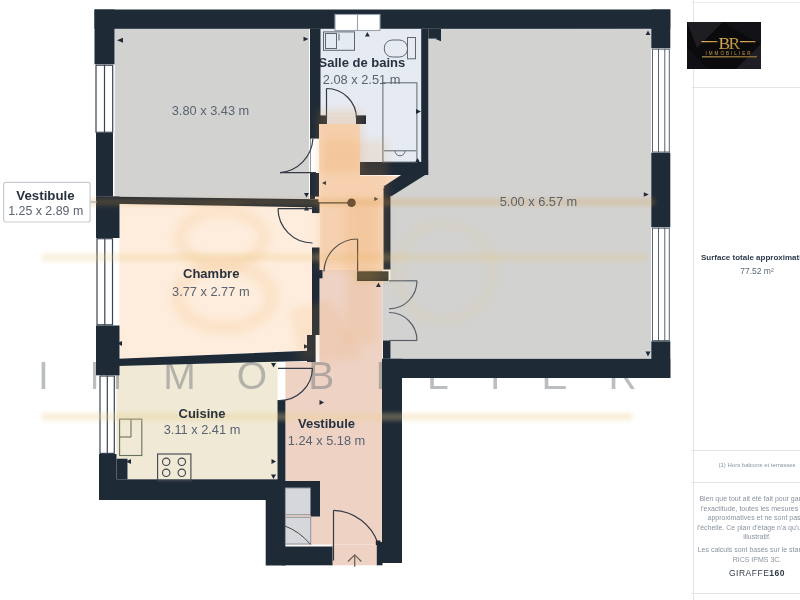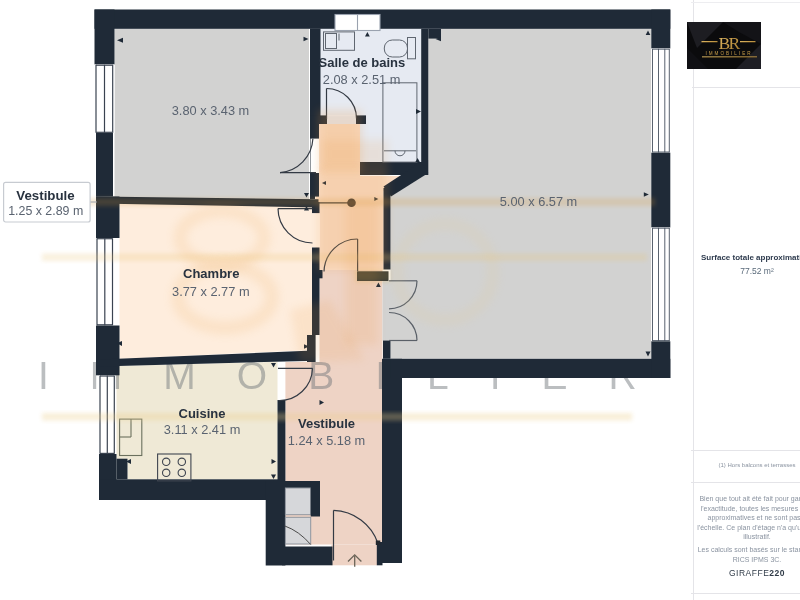--- a/index.html
+++ b/index.html
@@ -360,15 +360,15 @@
 <div class="sb" style="left:691px;top:265.5px;width:132px;text-align:center;font-size:8.5px;color:#5a6a7a;">77.52 m²</div>
 
 <div style="position:absolute;left:691px;top:450px;width:109px;height:1px;background:#e4e4e8;"></div>
 
 <div class="sb" style="left:691px;top:462px;width:132px;text-align:center;font-size:6px;color:#8a93a0;">(1) Hors balcons et terrasses</div>
 <div style="position:absolute;left:691px;top:482px;width:109px;height:1px;background:#e4e4e8;"></div>
 
 <div class="sb" style="left:691px;top:494px;width:132px;text-align:center;font-size:7px;line-height:9.5px;color:#8a93a0;">Bien que tout ait été fait pour garantir<br>l'exactitude, toutes les mesures sont<br>approximatives et ne sont pas à <br>l'échelle. Ce plan d'étage n'a qu'un but<br>illustratif.</div>
 <div class="sb" style="left:691px;top:545px;width:132px;text-align:center;font-size:7px;line-height:9.5px;color:#8a93a0;">Les calculs sont basés sur le standard<br>RICS IPMS 3C.</div>
 
-<div class="sb" style="left:691px;top:568px;width:132px;text-align:center;font-size:8.5px;letter-spacing:0.5px;color:#2f3a47;">GIRAFFE<b>220</b></div>
+<div class="sb" style="left:691px;top:568px;width:132px;text-align:center;font-size:8.5px;letter-spacing:0.5px;color:#2f3a47;">GIRAFFE<b>160</b></div>
 
 <div style="position:absolute;left:691px;top:593px;width:109px;height:1px;background:#e4e4e8;"></div>
 
 </body></html>

